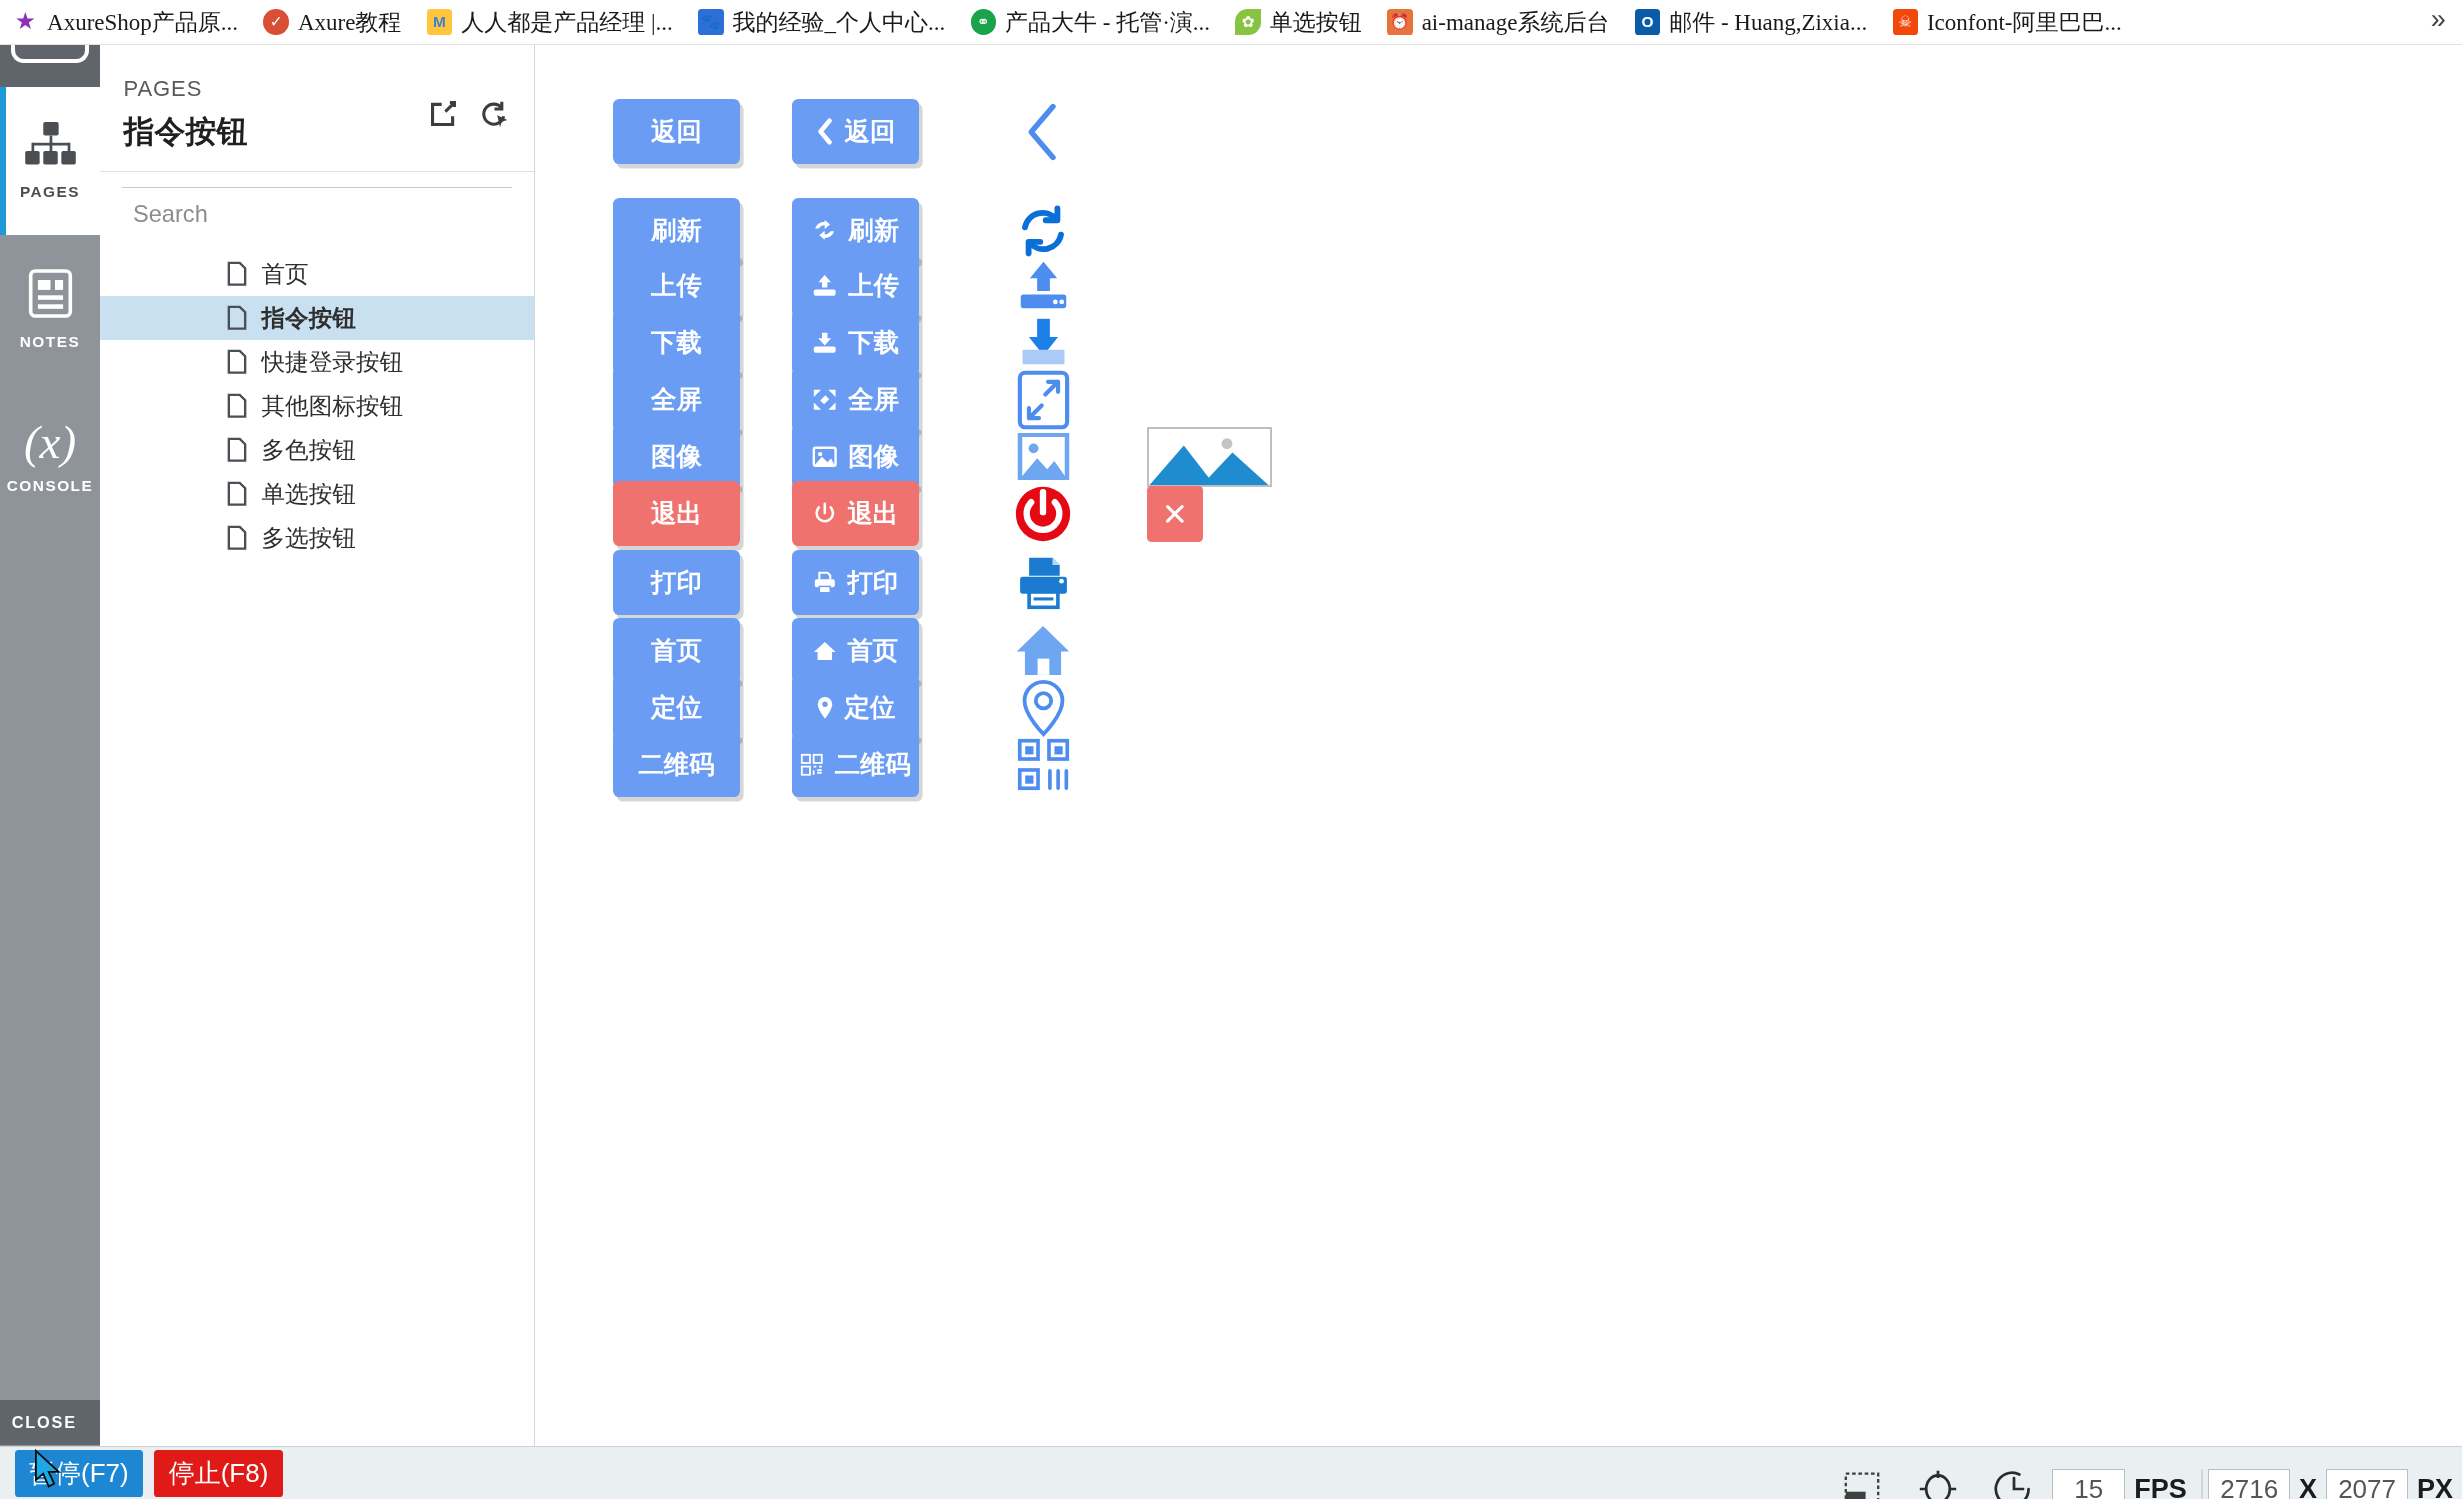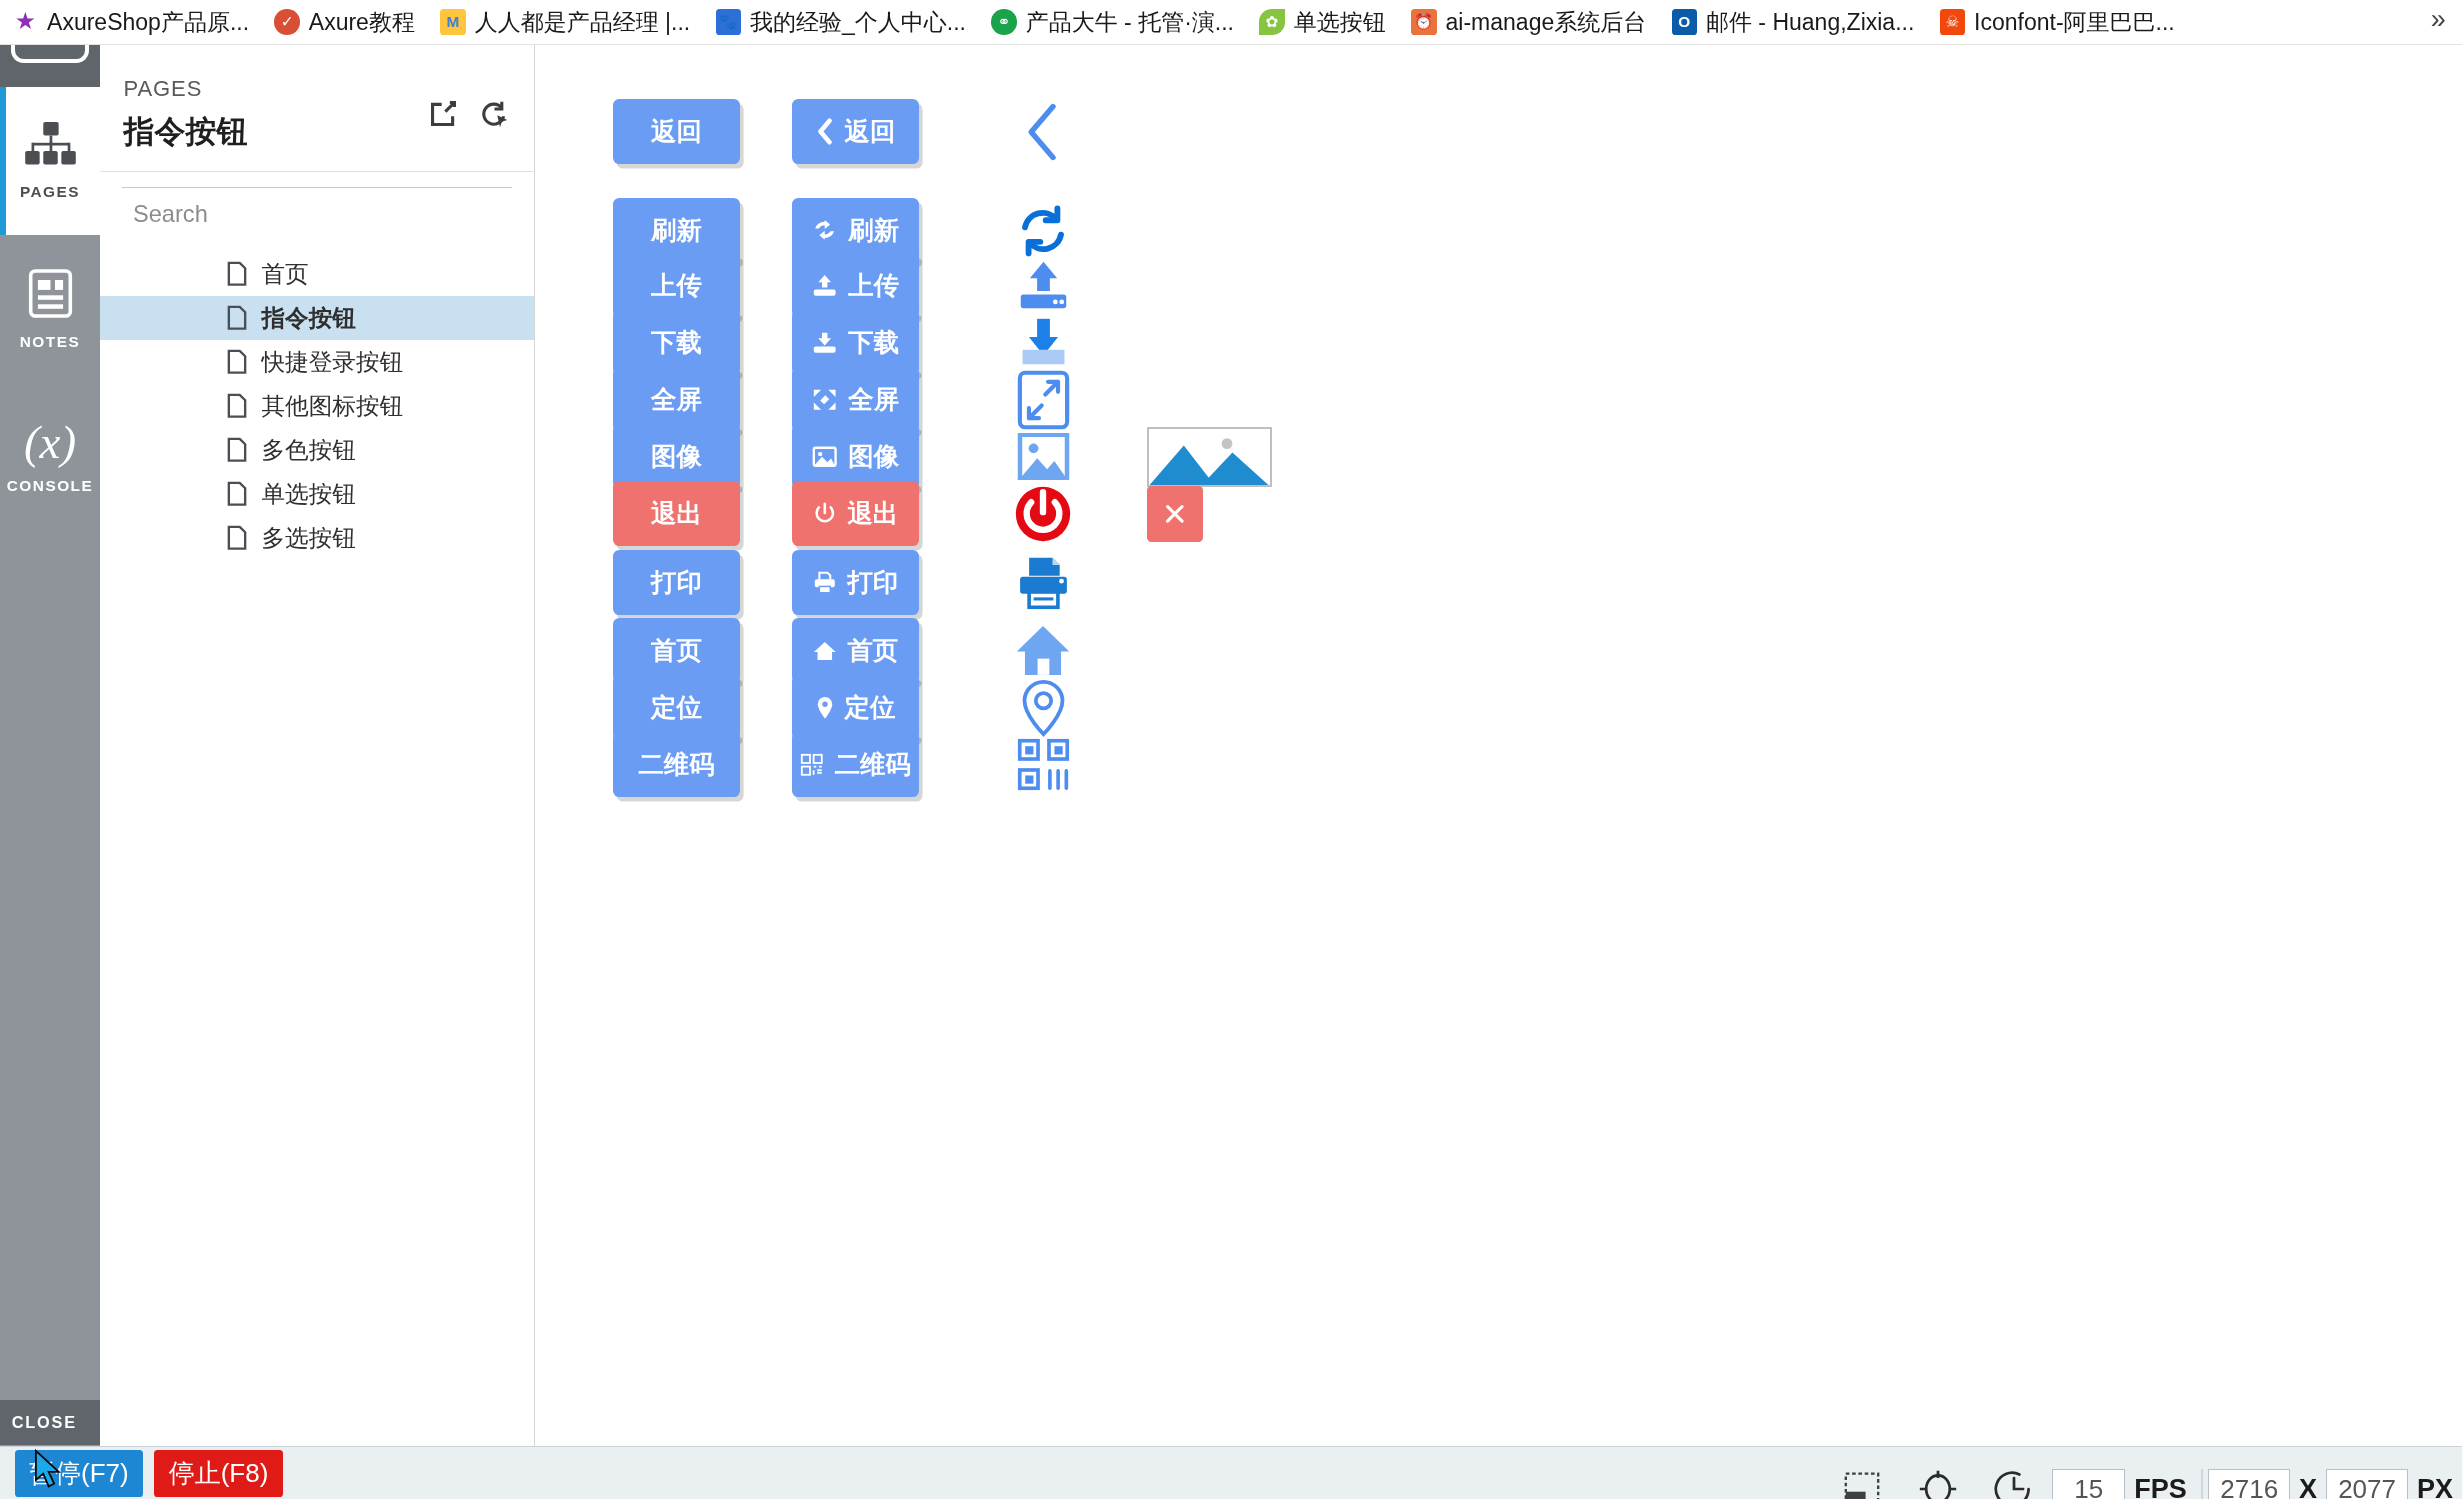--- a/index.html
+++ b/index.html
@@ -23,21 +23,21 @@
     display: flex; align-items: center; gap: 9px;
     padding: 0 12.7px; height: 45px; white-space: nowrap;
     font-size: 23px; color: #1a1a1a; flex: 0 0 auto;
   }
   .tab .fav {
     width: 25.4px; height: 25.4px; flex: 0 0 25.4px;
     display: flex; align-items: center; justify-content: center;
     border-radius: 3.6px; font-size: 15.4px; font-weight: bold; color: #fff;
     line-height: 1;
   }
-  .tab .lbl { overflow: hidden; text-overflow: ellipsis; }
+  .tab .lbl { overflow: hidden; text-overflow: ellipsis; font-family: Liberation Serif, serif; }
   #tab-overflow {
     position: absolute; right: 16.3px; top: 3.6px;
     font-size: 27px; color: #444; cursor: default;
   }
 
   
   #rail {
     position: absolute; left: 0; top: 45px; width: 100px; height: 1401px;
     background: #8e9499;
   }

